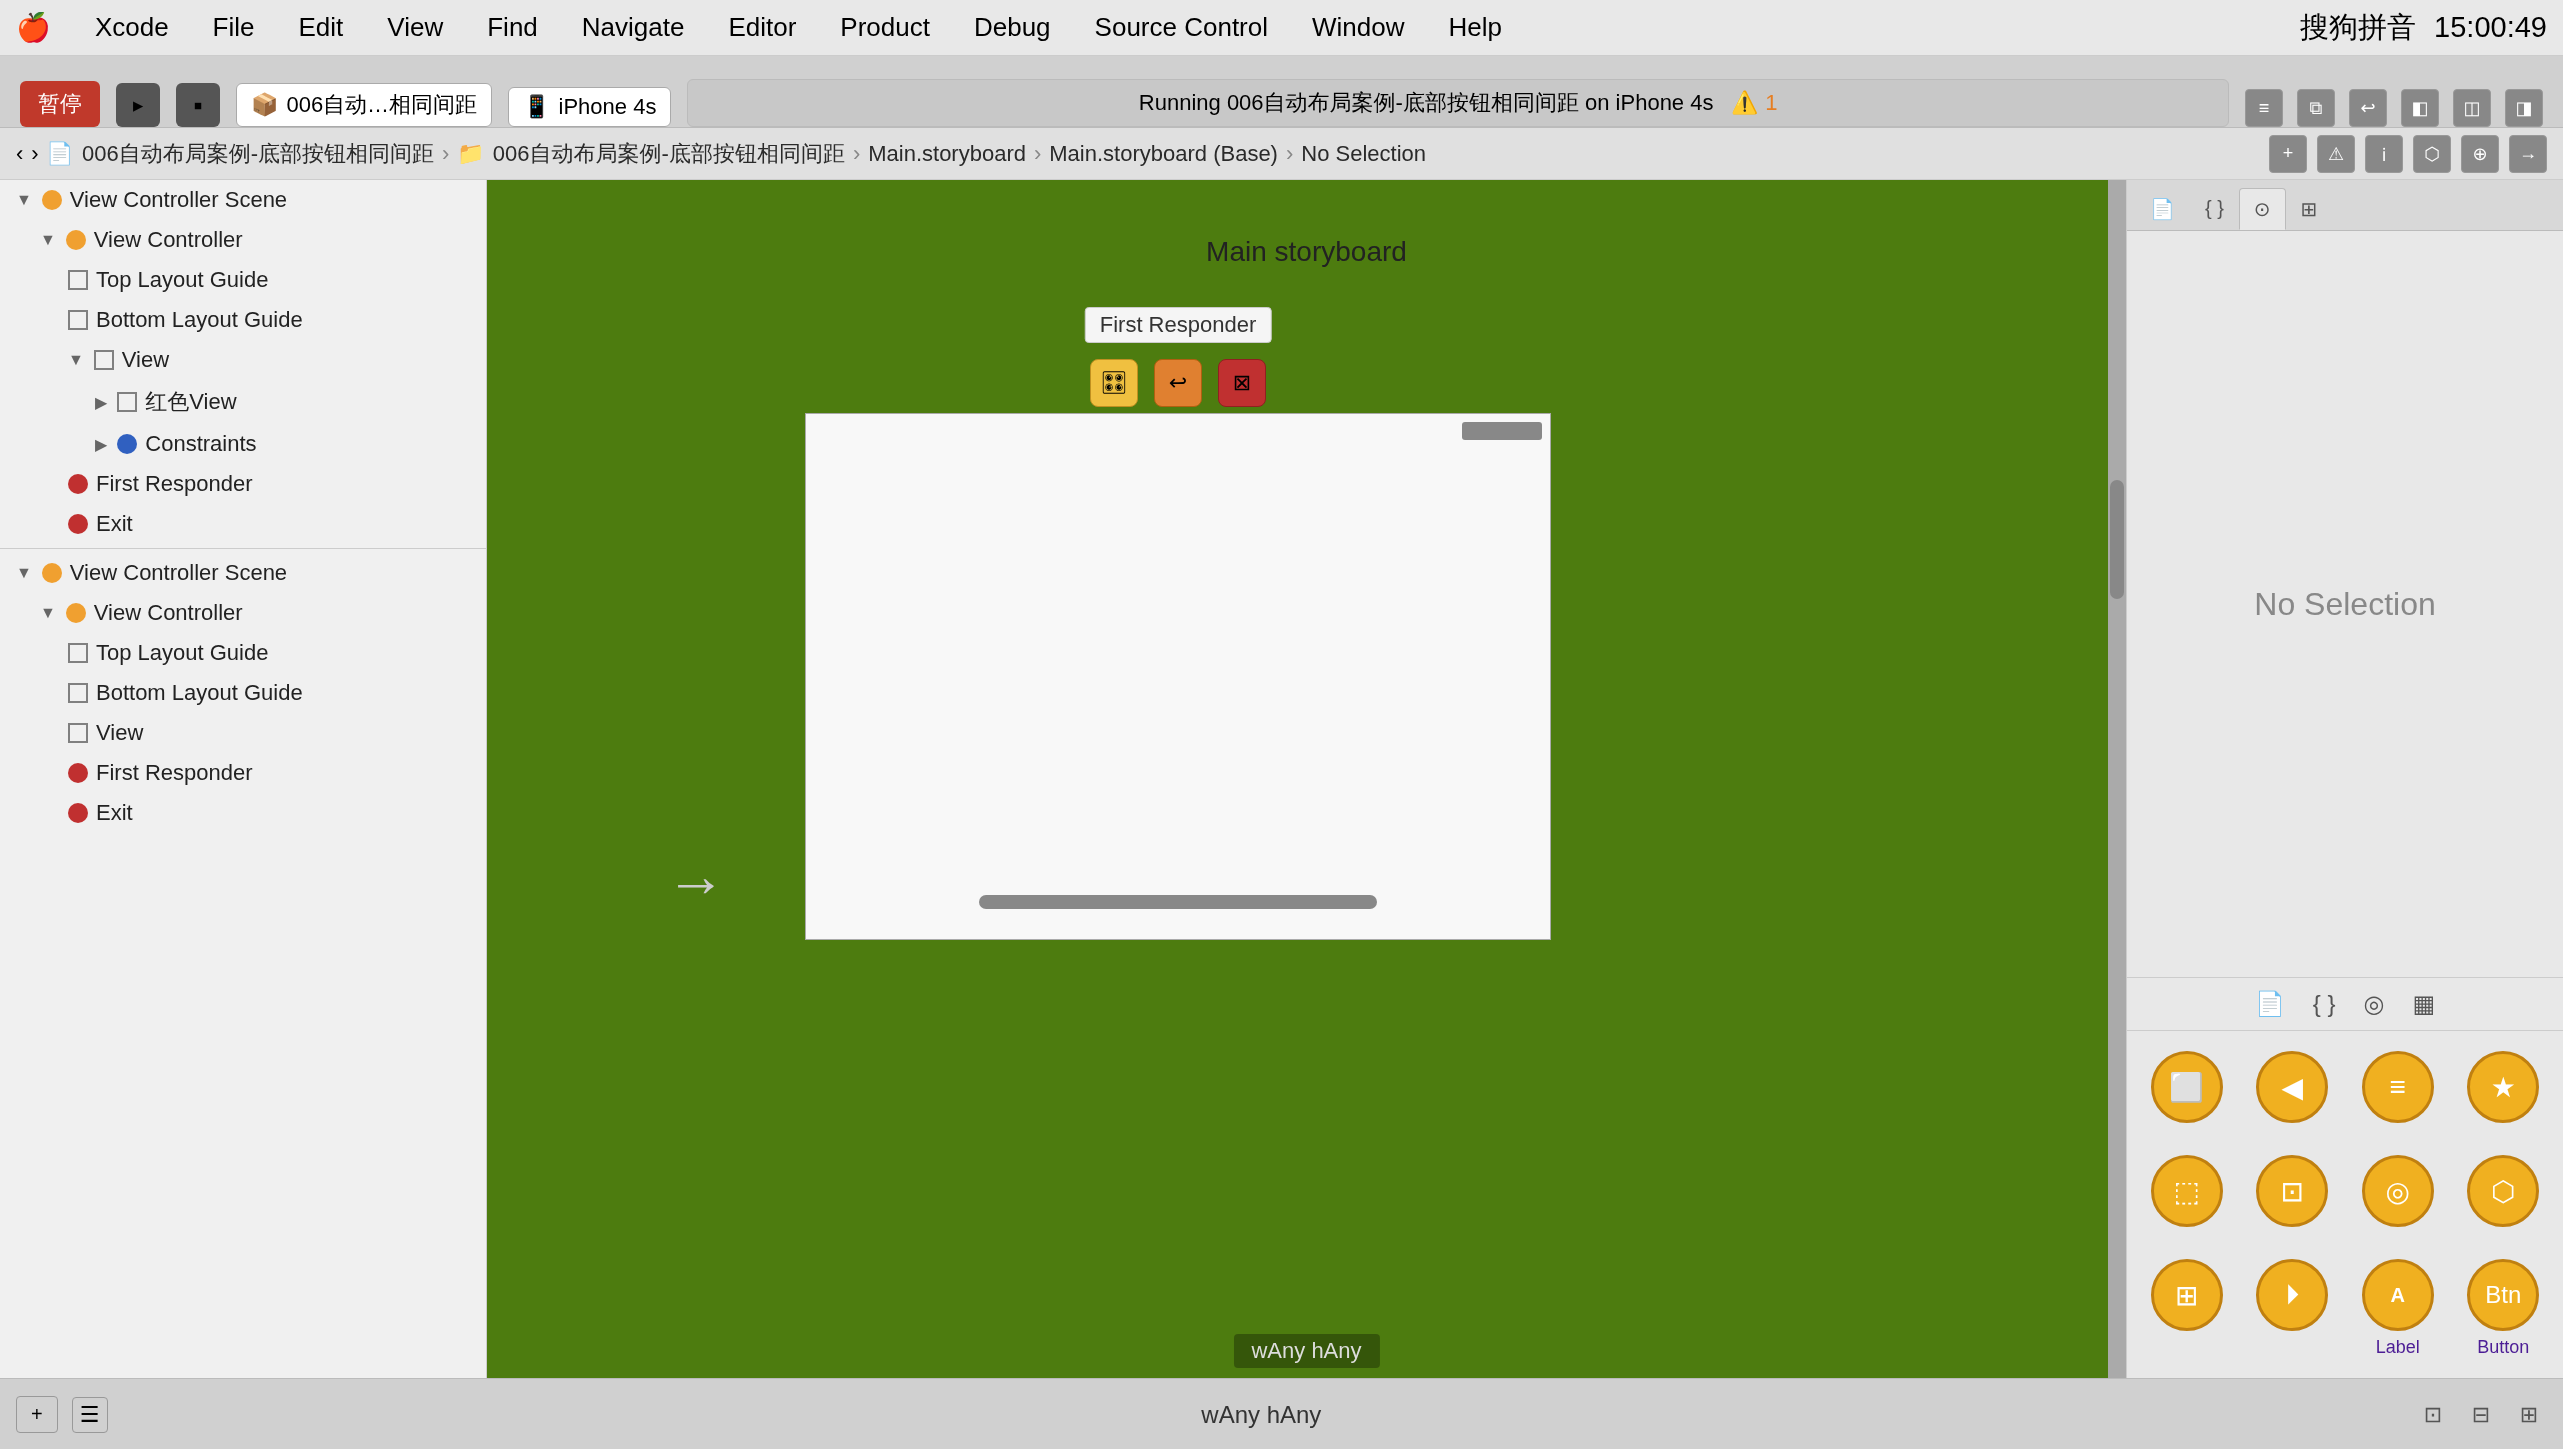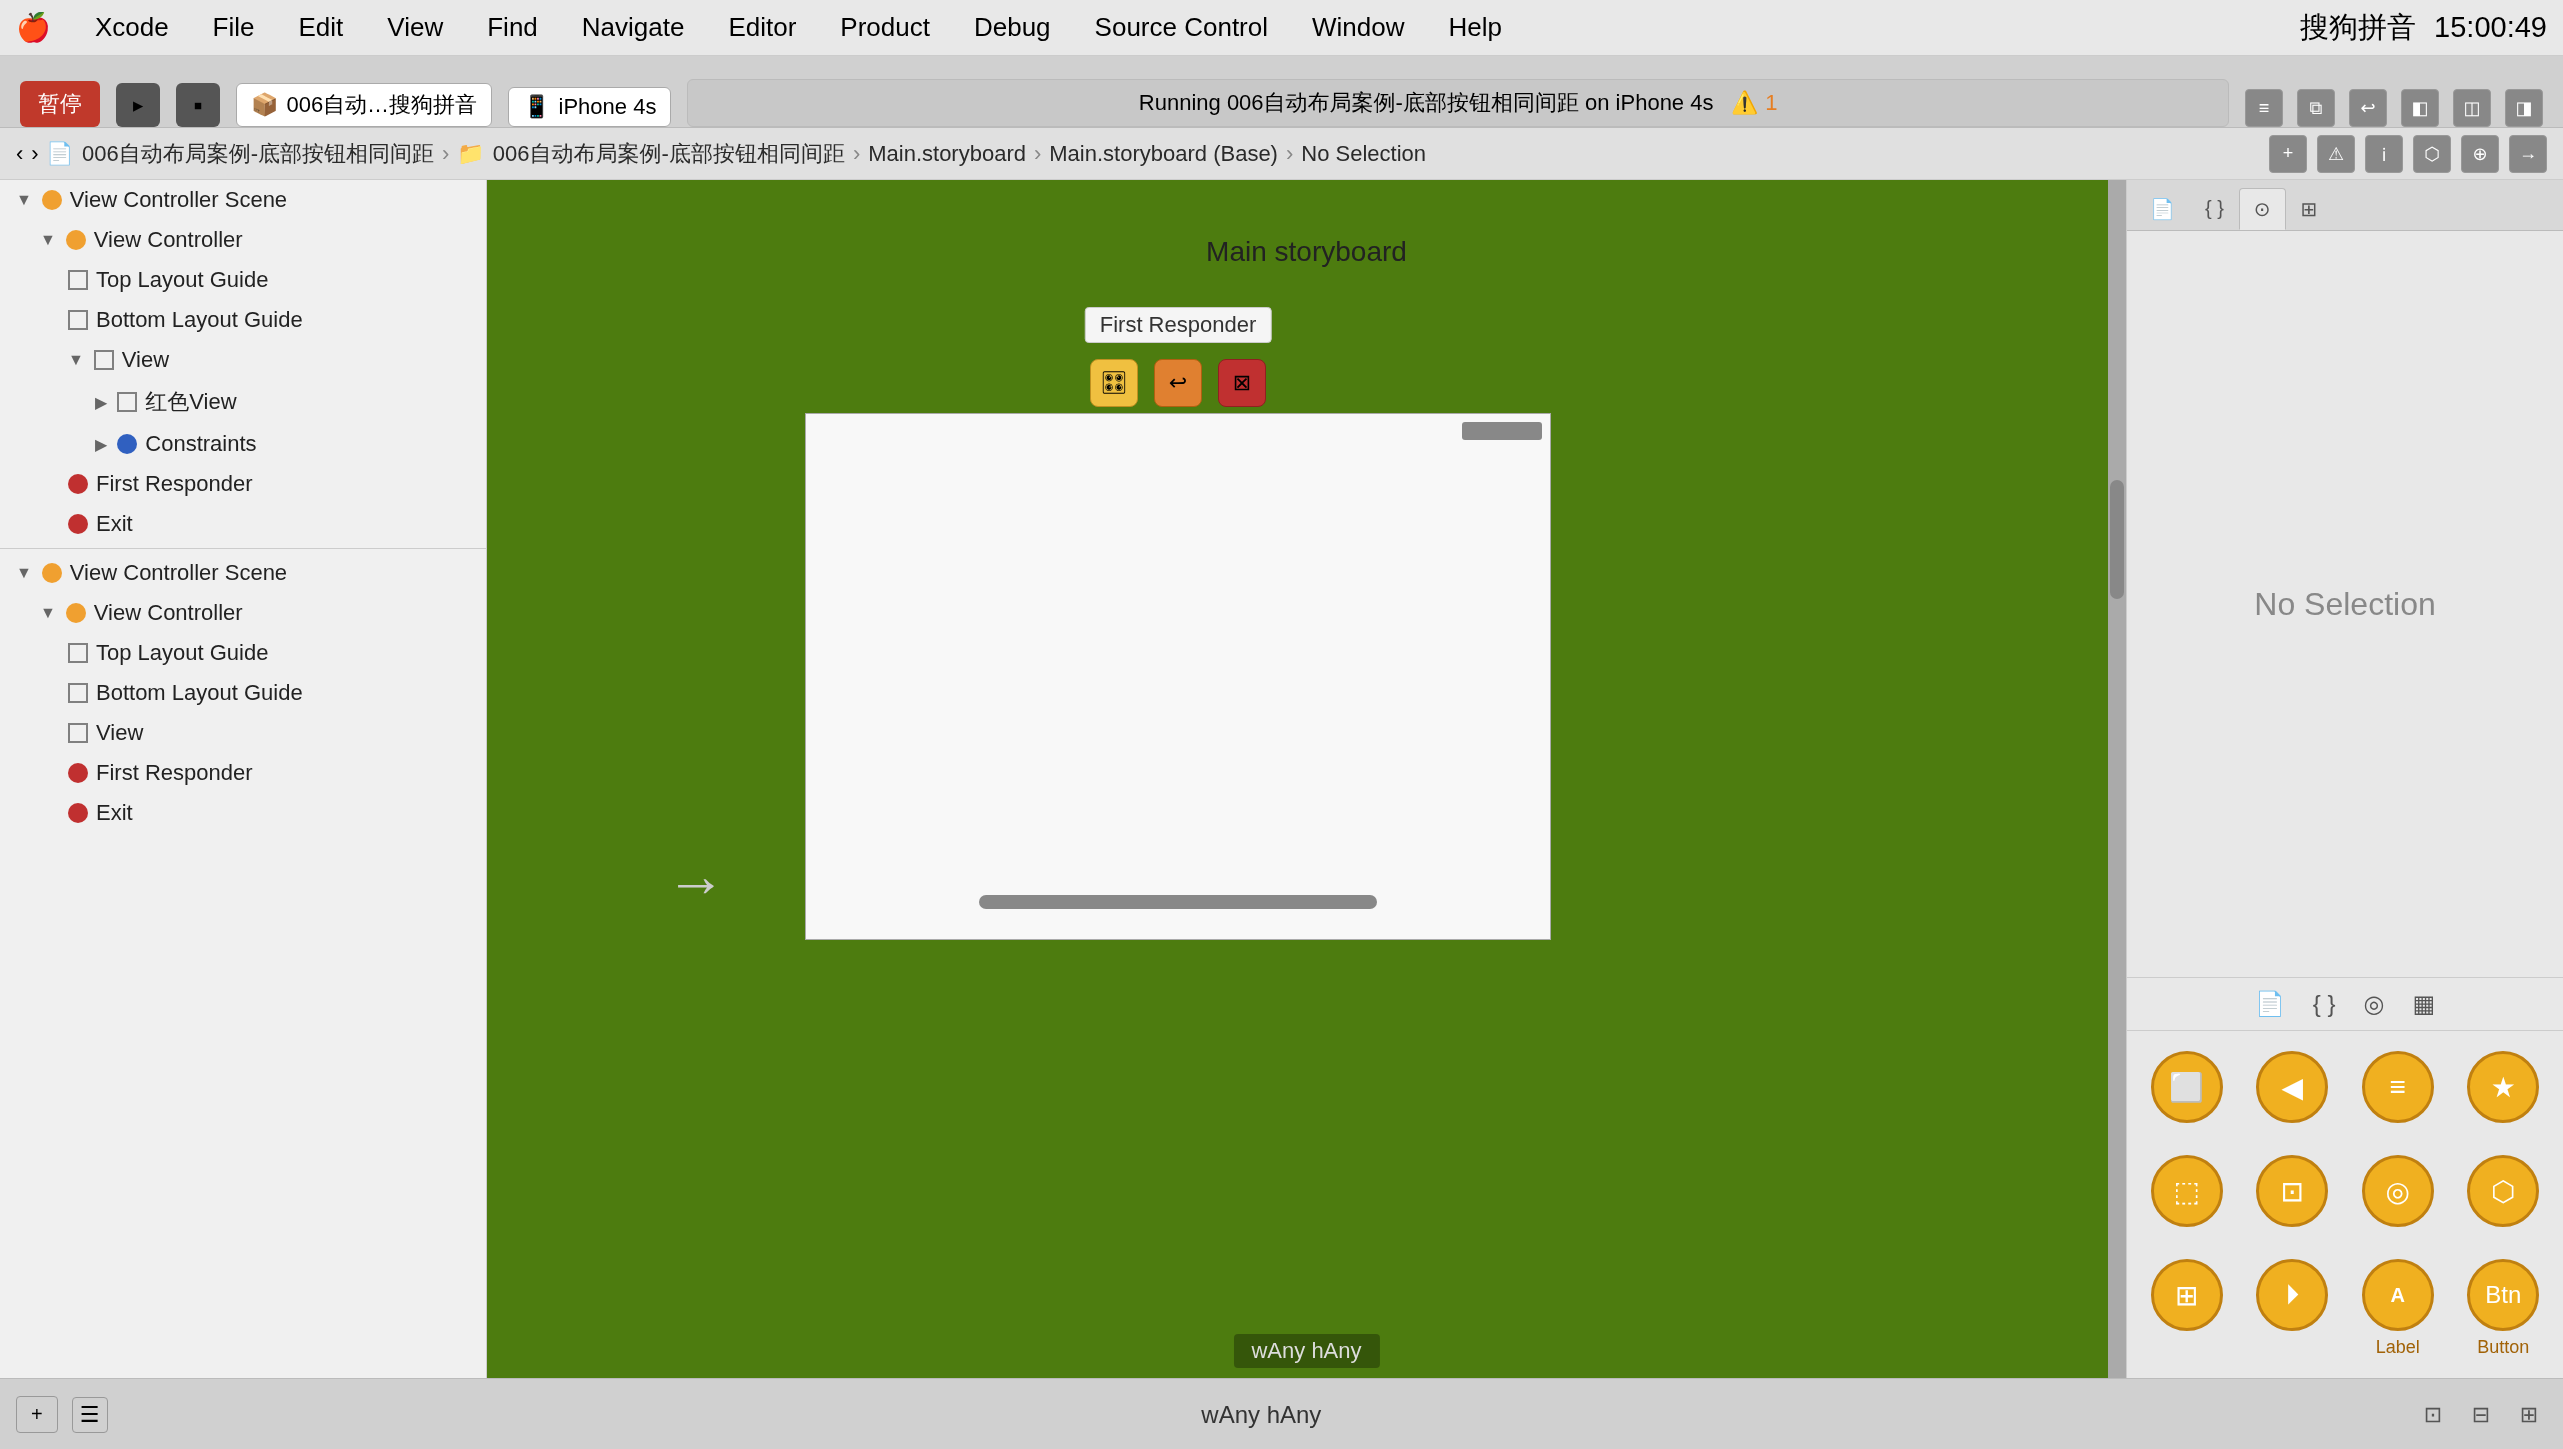--- a/index.html
+++ b/index.html
@@ -146,21 +146,21 @@
     }
     .obj-lib-item {
       display: flex; flex-direction: column; align-items: center; gap: 6px;
       cursor: pointer; padding: 8px 4px; border-radius: 6px;
     }
     .obj-lib-circle {
       width: 72px; height: 72px; border-radius: 50%; background: #f0b020;
       border: 3px solid #c08010; display: flex; align-items: center; justify-content: center;
       font-size: 28px; color: white;
     }
-    .obj-lib-label { font-size: 18px; color: #a16207; text-align: center; }
+    .obj-lib-label { font-size: 18px; color: #4c1d95; text-align: center; }
     #lib-tabs {
       display: flex; justify-content: center; gap: 20px; padding: 8px;
       border-bottom: 1px solid #ccc;
     }
     .lib-tab { font-size: 24px; cursor: pointer; padding: 4px; color: #555; }
     .lib-tab.active { color: #0060d0; }
 
     
     #bottom-bar {
       height: 72px; background: #d0d0d0; border-top: 1px solid #bbb;
@@ -206,21 +206,21 @@
     <span>15:00:49</span>
   </div>
 </div>
 
 <div id="toolbar">
   <button class="toolbar-btn pause">暂停</button>
   <button class="toolbar-play">▶</button>
   <button class="toolbar-stop">■</button>
   <div class="toolbar-scheme">
     <span>📦</span>
-    <span>006自动…搜狗拼音</span>
+    <span>006自动…相同间距</span>
   </div>
   <div class="toolbar-run-target">
     <span>📱</span>
     <span>iPhone 4s</span>
   </div>
   <div class="toolbar-status">
     <span>Running 006自动布局案例-底部按钮相同间距 on iPhone 4s</span>
     &nbsp;
     <span class="toolbar-warning">⚠️ <span>1</span></span>
   </div>

